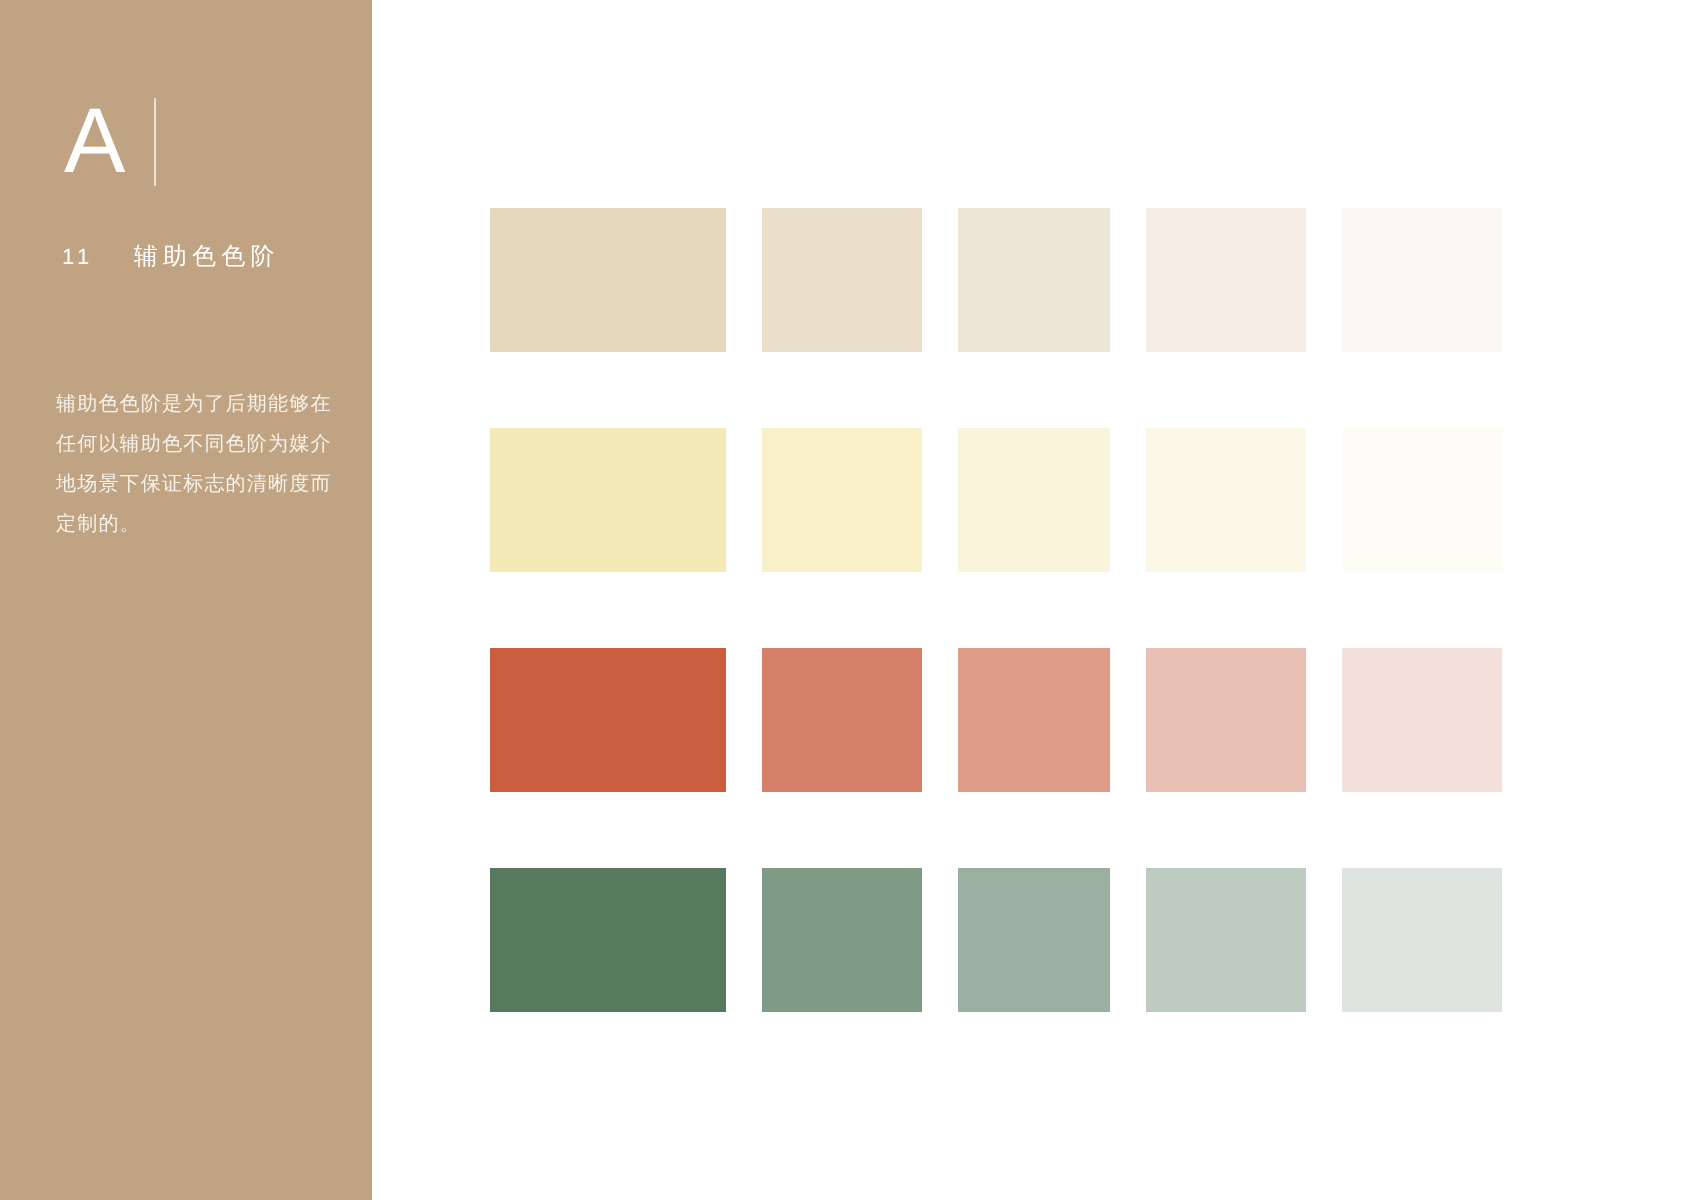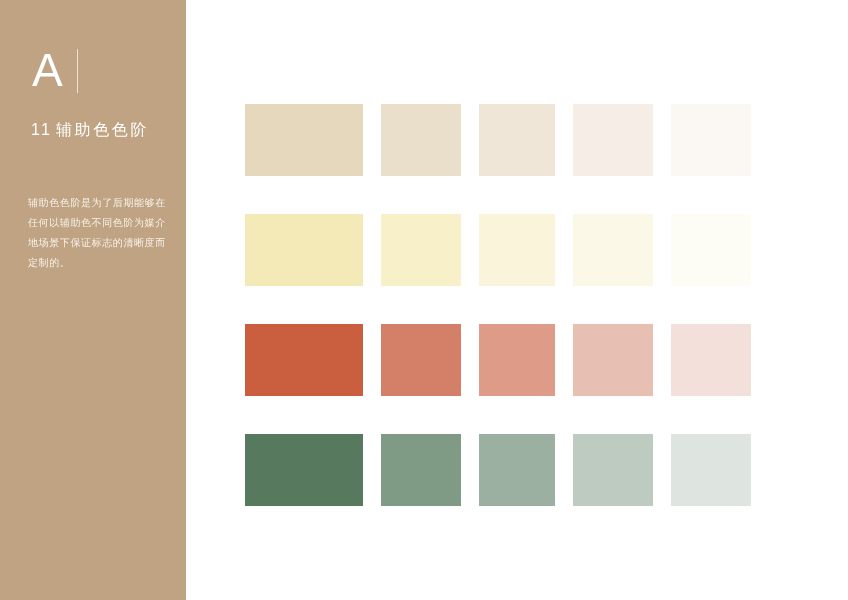--- a/index.html
+++ b/index.html
@@ -51,29 +51,29 @@
   }
   .section-index-row {
     position: absolute;
     left: 31px;
     top: 120px;
     display: flex;
     align-items: baseline;
     color: #ffffff;
   }
   .section-number {
-    font-size: 16px;
+    font-size: 11px;
     letter-spacing: 2.2px;
     color: #ffffff;
     font-family: "Liberation Sans", "DejaVu Sans", sans-serif;
   }
   .section-title {
-    font-size: 16px;
+    font-size: 12px;
     letter-spacing: 2.6px;
-    margin-left: 4px;
+    margin-left: 20px;
     color: #ffffff;
     font-family: "DejaVu Sans", "Liberation Sans", sans-serif;
   }
   .sidebar-desc {
     position: absolute;
     left: 28px;
     top: 193px;
     width: 148px;
     color: #f7f2ea;
     font-size: 10px;

